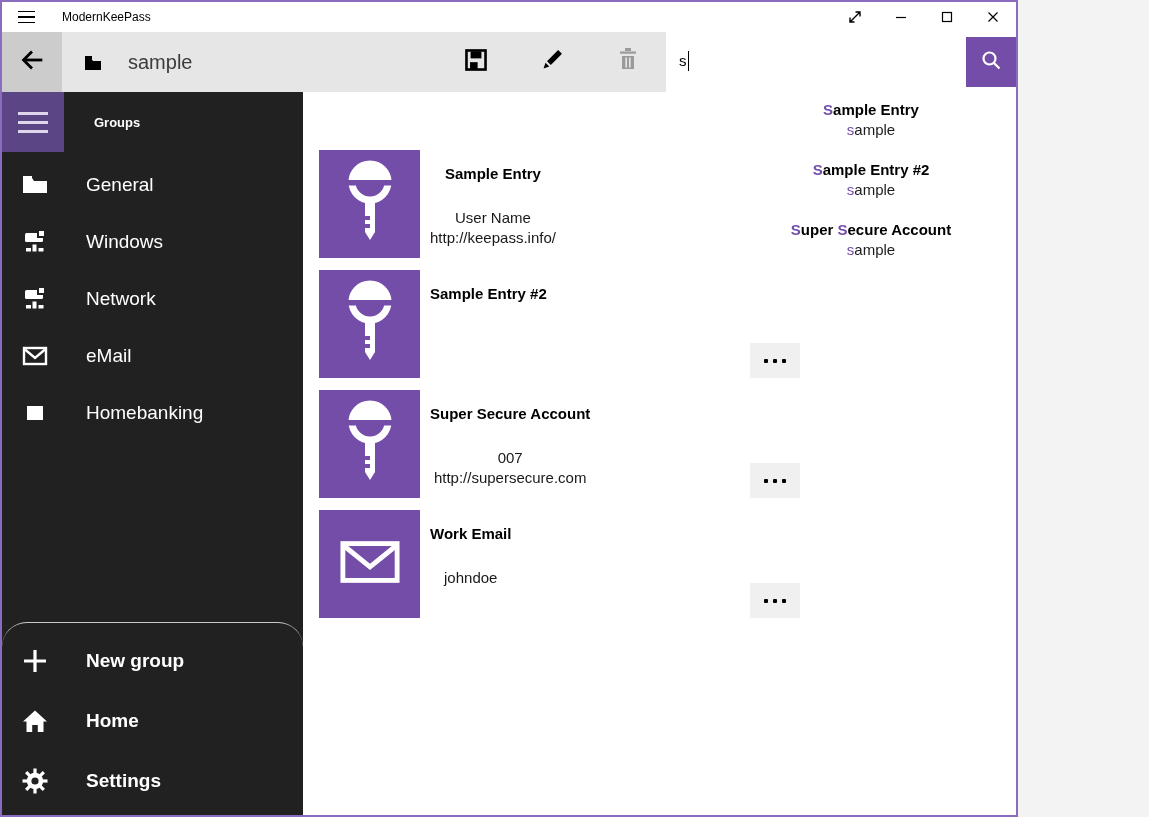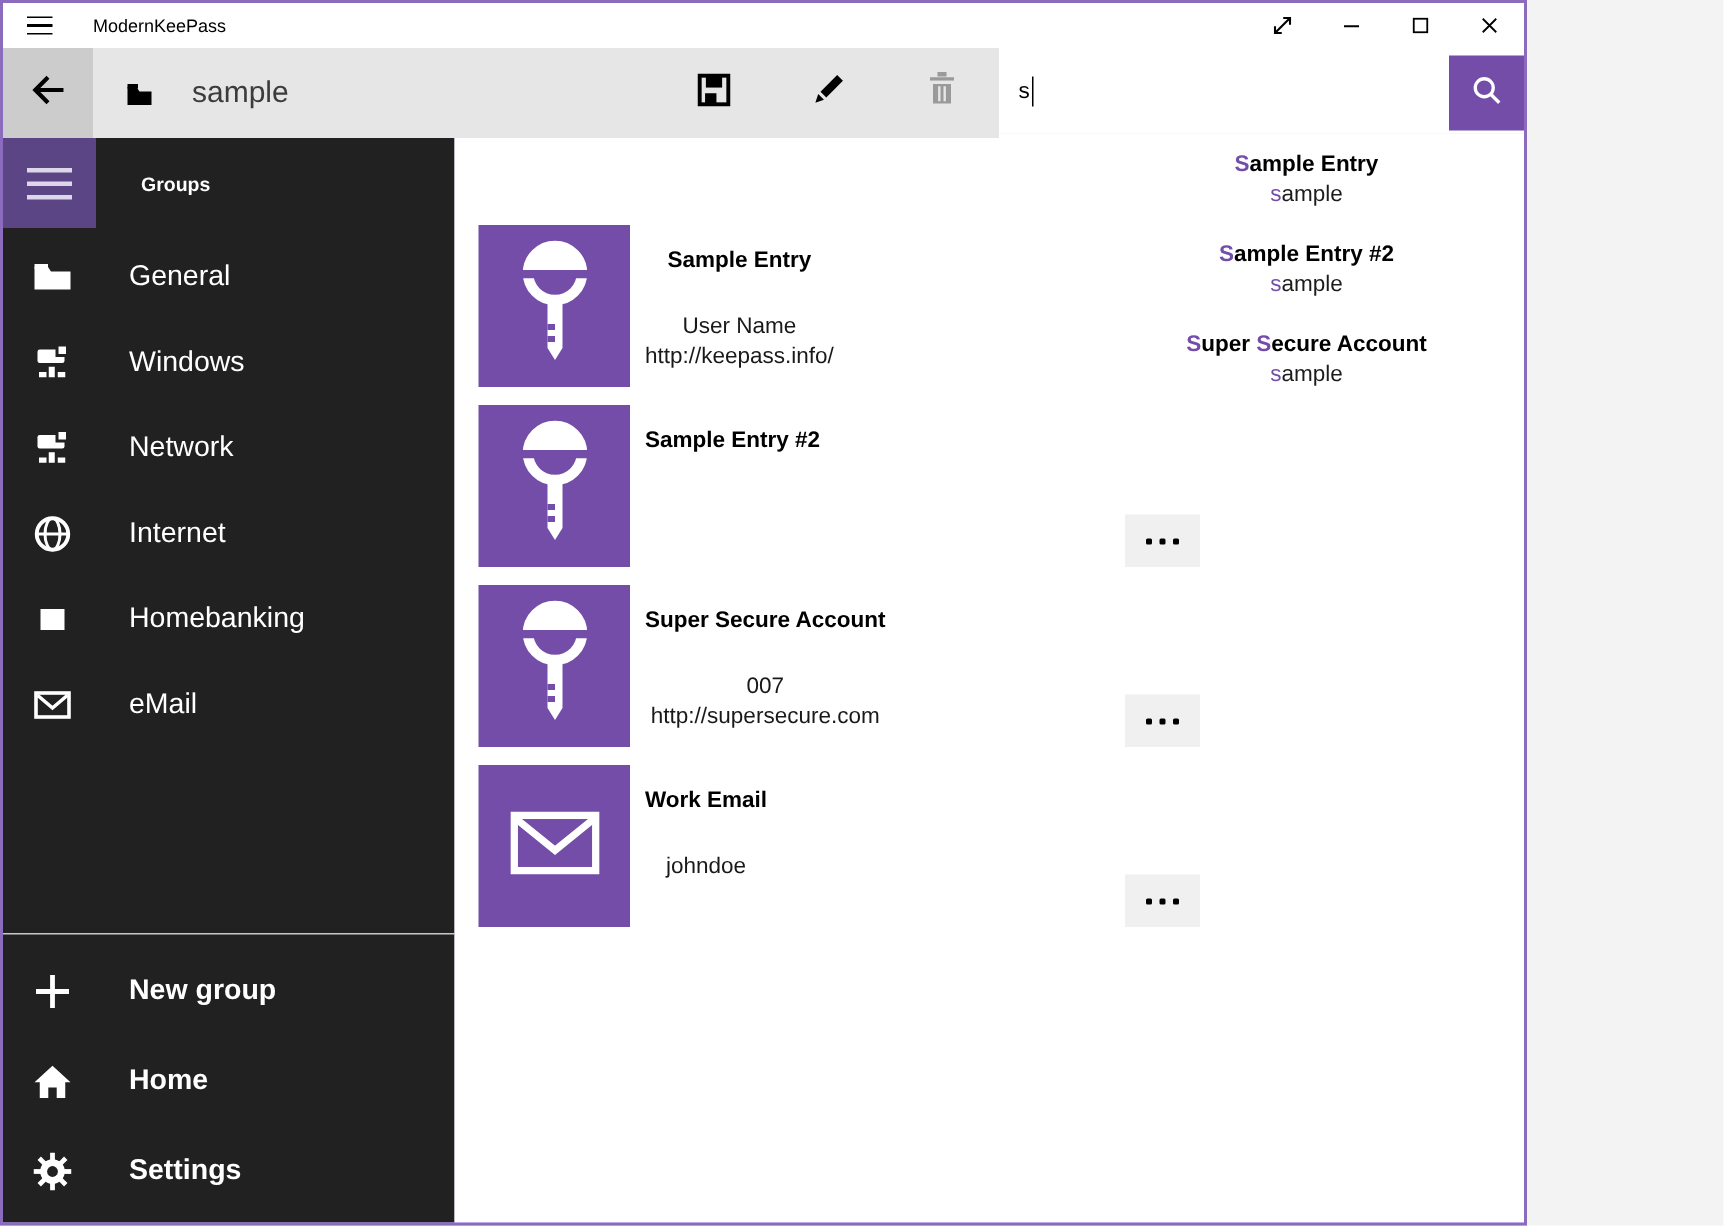--- a/index.html
+++ b/index.html
@@ -51,21 +51,21 @@
   .body{display:flex;height:723px;}
   .sidebar{width:301px;background:var(--sidebar-bg);color:var(--sidebar-text);display:flex;flex-direction:column;flex:none;}
   .sidebar-top{display:flex;align-items:center;height:60px;flex:none;}
   .nav-toggle{width:62px;height:60px;background:var(--nav-toggle-bg);display:flex;flex-direction:column;align-items:center;justify-content:center;gap:6px;flex:none;}
   .nav-toggle i{display:block;width:30px;height:3px;background:#ded7ec;}
   .groups-header{font-size:13px;font-weight:bold;margin-left:30px;}
   .group-list{margin-top:4px;}
   .side-item{height:57px;display:flex;align-items:center;padding-left:20px;}
   .side-item .icn{width:26px;height:26px;display:flex;align-items:center;justify-content:center;flex:none;}
   .side-item .lbl{margin-left:38px;font-size:19px;}
-  .sidebar-bottom{margin-top:auto;border-top:1px solid #c9c9c9;padding:8px 0 4px 0;}
+  .sidebar-bottom{margin-top:auto;border-top:1px solid #c9c9c9;padding:8px 0 4px 0;border-radius:25px;}
   .sidebar-bottom .side-item{height:60px;}
   .sidebar-bottom .lbl{font-weight:bold;}
   
   .main{flex:1;background:#fff;position:relative;}
   .entries{position:absolute;left:16px;top:58px;width:481px;}
   .entry-row{position:relative;display:flex;height:108px;margin-bottom:12px;}
   .tile{width:101px;height:108px;background:var(--accent);display:flex;align-items:center;justify-content:center;flex:none;}
   .entry-text{margin-left:10px;padding-top:14px;}
   .entry-title{font-size:15px;font-weight:bold;color:#000;line-height:20px;}
   .entry-lines{margin-top:24px;font-size:15px;line-height:20px;color:var(--entry-text);}
@@ -238,43 +238,33 @@
                 <rect x="4" y="19" width="5" height="3.5" fill="#fff"></rect>
                 <rect x="10.5" y="15.5" width="4" height="7" fill="#fff"></rect>
                 <rect x="16.5" y="19" width="5" height="3.5" fill="#fff"></rect>
               </svg>
           </span>
           <span class="lbl">Network</span>
         </div>
         <div class="side-item">
           <span class="icn">
             <svg width="26" height="26" viewBox="0 0 26 26">
-                <circle cx="13" cy="13" r="10.5" stroke="#fff" stroke-width="2.6" fill="none"></circle>
-                <path d="M3,13 H23" stroke="#fff" stroke-width="2"></path>
-                <ellipse cx="13" cy="13" rx="5" ry="10.5" stroke="#fff" stroke-width="2" fill="none"></ellipse>
-              </svg>
-          </span>
-          <span class="lbl">Internet</span>
-        </div>
-        <div class="side-item">
-          <span class="icn">
-            <svg width="26" height="26" viewBox="0 0 26 26">
-                <rect x="5" y="6" width="16" height="14" fill="#fff"></rect>
-              </svg>
-          </span>
-          <span class="lbl">Homebanking</span>
-        </div>
-        <div class="side-item">
-          <span class="icn">
-            <svg width="26" height="26" viewBox="0 0 26 26">
                 <rect x="2" y="5" width="22" height="16" stroke="#fff" stroke-width="2.4" fill="none"></rect>
                 <path d="M3,6.5 L13,15 L23,6.5" stroke="#fff" stroke-width="2.4" fill="none"></path>
               </svg>
           </span>
           <span class="lbl">eMail</span>
+        </div>
+        <div class="side-item">
+          <span class="icn">
+            <svg width="26" height="26" viewBox="0 0 26 26">
+                <rect x="5" y="6" width="16" height="14" fill="#fff"></rect>
+              </svg>
+          </span>
+          <span class="lbl">Homebanking</span>
         </div>
       </div>
       <div class="sidebar-bottom">
         <div class="side-item">
           <span class="icn">
             <svg width="26" height="26" viewBox="0 0 26 26">
                 <path d="M13,2 V24 M2,13 H24" stroke="#fff" stroke-width="3.2"></path>
               </svg>
           </span>
           <span class="lbl">New group</span>

